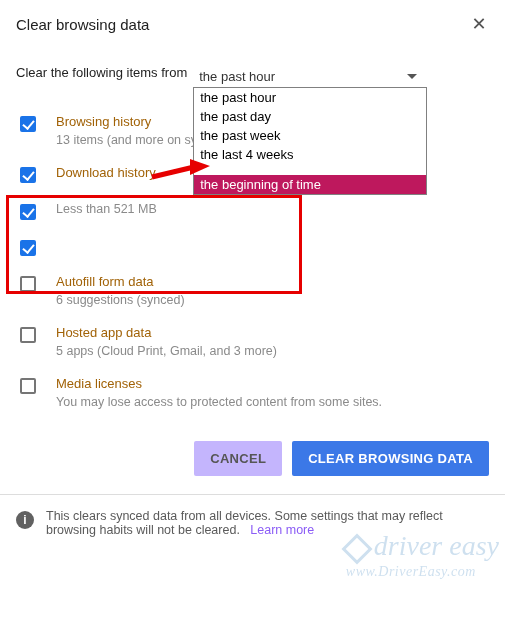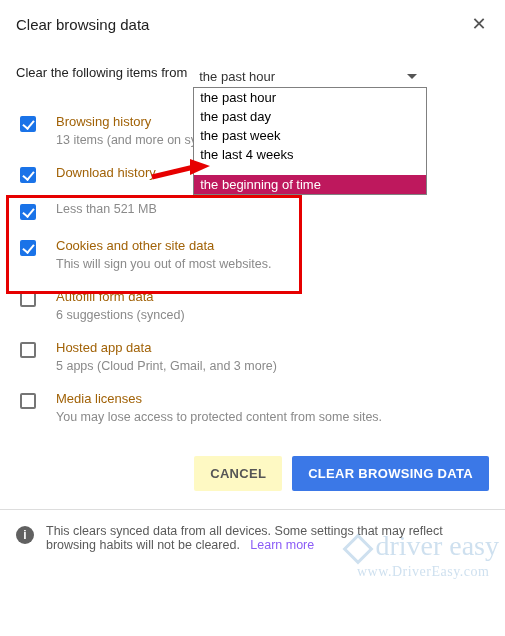--- a/index.html
+++ b/index.html
@@ -89,21 +89,21 @@
 
   .btn-row {
     display: flex; justify-content: flex-end; gap: 10px;
     padding: 22px 16px 18px 0;
   }
   .btn {
     font-size: 13px; font-weight: bold; letter-spacing: 0.3px;
     padding: 10px 16px; cursor: pointer;
     border-radius: 2px;
   }
-  .btn-cancel { color: #565656; background: #fef9c3; }
+  .btn-cancel { color: #565656; background: #c4b5fd; }
   .btn-primary { background: #3b78e7; color: #fff; }
 
   .footer {
     border-top: 1px solid #ddd;
     display: flex; gap: 12px; align-items: flex-start;
     padding: 14px 16px 16px 16px;
     font-size: 12.5px; color: #5a5a5a;
     background: #fff;
   }
   .info-icon {
@@ -111,22 +111,22 @@
     background: #616161; color: #fff; font-size: 12px;
     text-align: center; line-height: 18px; font-weight: bold;
     flex-shrink: 0; margin-top: 2px;
   }
   .footer a { color: #8b5cf6; text-decoration: none; cursor: pointer; }
 
   
   .wm {
     position: absolute; right: 6px; bottom: 56px;
     color: rgba(60,130,190,0.25);
-    font-family: Georgia, serif; 
-    z-index: 1; text-align: center;
+    font-family: Georgia, serif; font-style: italic;
+    z-index: 1; text-align: left;
     pointer-events: none;
   }
   .wm .wm1 { font-size: 28px; }
   .wm .wm2 { font-size: 14px; letter-spacing: 0.5px; padding-top: 2px; }
   .wm-logo {
     display: inline-block; width: 22px; height: 22px;
     transform: rotate(45deg);
     border: 3px solid rgba(60,130,190,0.25);
     vertical-align: middle; margin-right: 6px;
   }
@@ -179,24 +179,20 @@
           <span class="cb checked"></span>
         </div>
         <div class="row-body">
           <div class="secondary">Less than 521 MB</div>
         </div>
       </div>
       <div class="row">
         <div class="cb-wrap">
           <span class="cb checked"></span>
         </div>
-        <div class="row-body">
-          <div class="primary">Cookies and other site data</div>
-          <div class="secondary">This will sign you out of most websites.</div>
-        </div>
       </div>
       <div class="row">
         <div class="cb-wrap">
           <span class="cb"></span>
         </div>
         <div class="row-body">
           <div class="primary">Autofill form data</div>
           <div class="secondary">6 suggestions (synced)</div>
         </div>
       </div>

